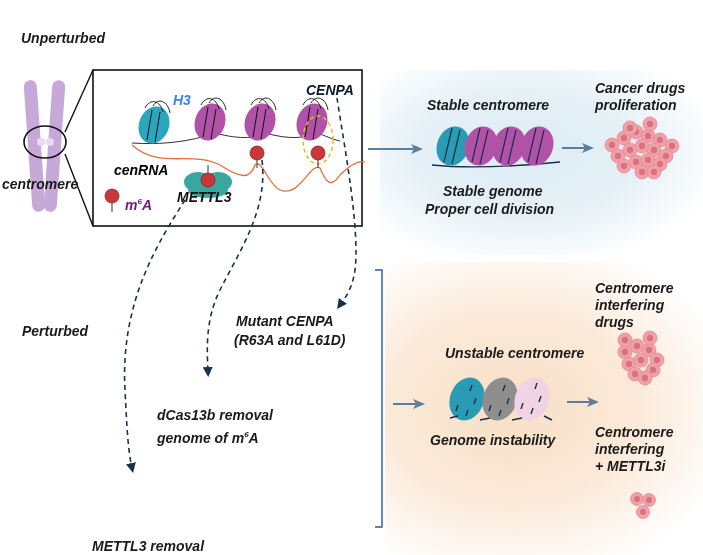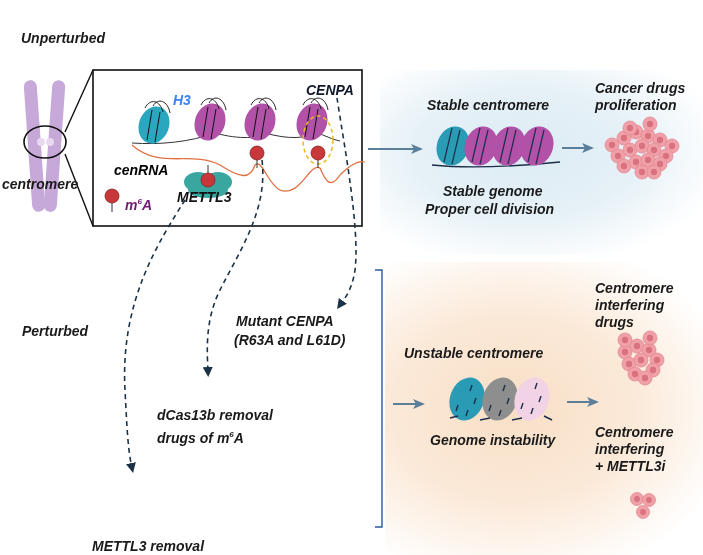--- a/index.html
+++ b/index.html
@@ -206,23 +206,23 @@
 
 <div class="lbl" style="left:427px; top:97px;">Stable centromere</div>
 <div class="lbl" style="left:443px; top:183px;">Stable genome</div>
 <div class="lbl" style="left:425px; top:201px;">Proper cell division</div>
 <div class="lbl" style="left:595px; top:80px;">Cancer drugs</div>
 <div class="lbl" style="left:595px; top:97px;">proliferation</div>
 
 <div class="lbl" style="left:236px; top:313px;">Mutant CENPA</div>
 <div class="lbl" style="left:234px; top:332px;">(R63A and L61D)</div>
 <div class="lbl" style="left:157px; top:407px;">dCas13b removal</div>
-<div class="lbl" style="left:157px; top:426px;"><span>drugs of m</span><sup style="font-size:8px;">6</sup><span>A</span></div>
+<div class="lbl" style="left:157px; top:426px;"><span>genome of m</span><sup style="font-size:8px;">6</sup><span>A</span></div>
 <div class="lbl" style="left:92px; top:494px;margin-top:44px;">METTL3 removal</div>
 
-<div class="lbl" style="left:404px; top:345px;">Unstable centromere</div>
+<div class="lbl" style="left:445px; top:345px;">Unstable centromere</div>
 <div class="lbl" style="left:430px; top:432px;">Genome instability</div>
 <div class="lbl" style="left:595px; top:280px;">Centromere</div>
 <div class="lbl" style="left:595px; top:297px;">interfering</div>
 <div class="lbl" style="left:595px; top:314px;">drugs</div>
 <div class="lbl" style="left:595px; top:424px;">Centromere</div>
 <div class="lbl" style="left:595px; top:441px;">interfering</div>
 <div class="lbl" style="left:595px; top:458px;">+ METTL3i</div>
 
 </body></html>

